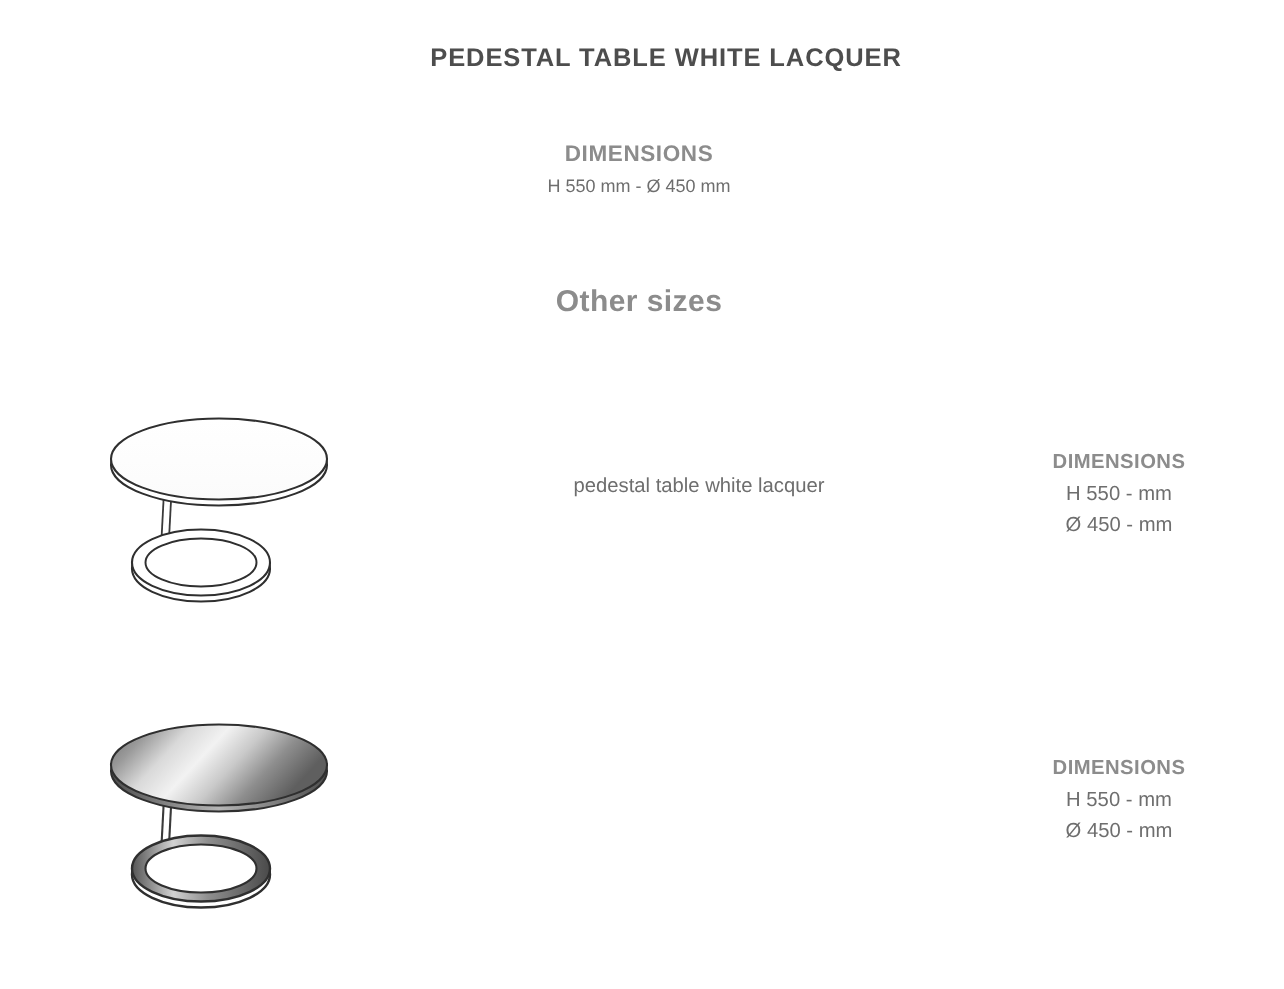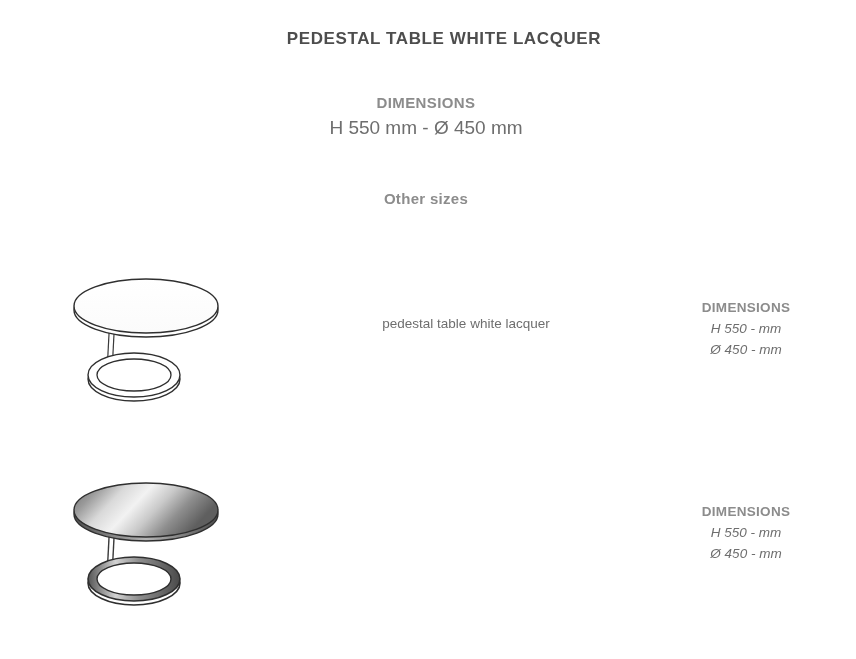--- a/index.html
+++ b/index.html
@@ -47,31 +47,31 @@
     letter-spacing: 0.4px;
     color: #8c8c8c;
   }
 
   .dims-value {
     position: absolute;
     top: 117px;
     left: 0;
     width: 820px;
     text-align: center;
-    font-size: 19px;
+    font-size: 12px;
     color: #6e6e6e;
   }
 
   .other-sizes {
     position: absolute;
     top: 190px;
     left: 0;
     width: 820px;
     text-align: center;
-    font-size: 15px;
+    font-size: 20px;
     font-weight: bold;
     letter-spacing: 0.3px;
     color: #8c8c8c;
   }
 
   
   .row {
     position: absolute;
     left: 0;
     width: 856px;
@@ -111,21 +111,20 @@
     color: #8c8c8c;
     letter-spacing: 0.3px;
     display: block;
     margin-bottom: 4px;
   }
   .row-dims .dl {
     font-size: 13.5px;
     color: #6e6e6e;
     display: block;
     line-height: 1.55;
-    font-style: italic;
   }
 </style>
 </head>
 <body>
 
 <div class="page">
 
   <div class="main-title">PEDESTAL TABLE WHITE LACQUER</div>
 
   <div class="dims-heading">DIMENSIONS</div>

